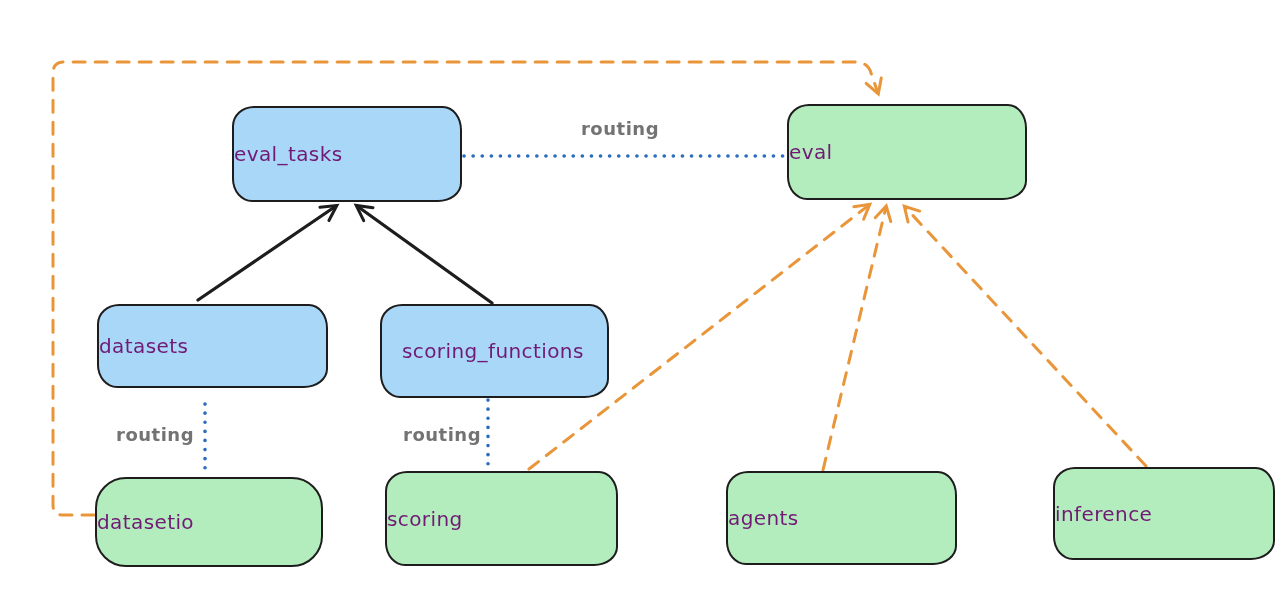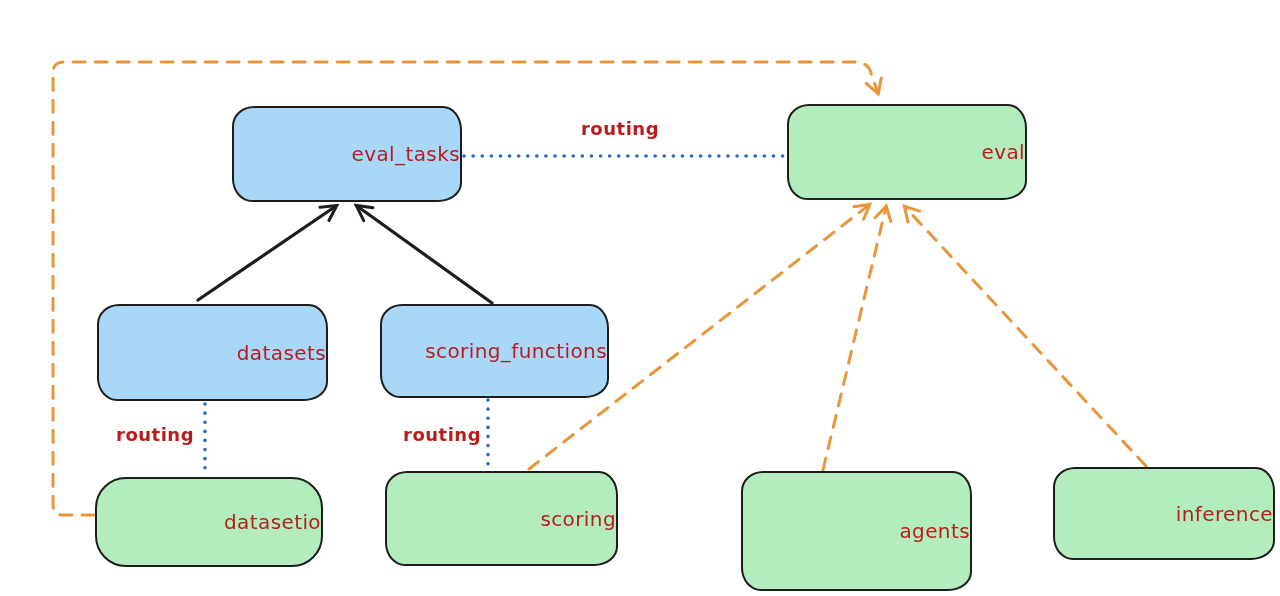--- a/index.html
+++ b/index.html
@@ -14,37 +14,37 @@
   #edges-svg {
     position: absolute;
     left: 0; top: 0;
     width: 1280px; height: 596px;
     pointer-events: none;
   }
   .node {
     position: absolute;
     display: flex;
     align-items: center;
-    justify-content: flex-end;
+    justify-content: flex-start;
     border: 2.5px solid #1d1d1d;
     border-radius: 22px 19px 24px 20px / 20px 24px 19px 23px;
     box-sizing: border-box;
     font-size: 20px;
     letter-spacing: 0.4px;
-    color: #b91c1c;
+    color: #701a75;
   }
   .node.blue  { background: #a9d7f8; }
   .node.green { background: #b4edbd; }
 
   .edge-label {
     position: absolute;
     font-size: 18px;
     font-weight: 600;
     letter-spacing: 0.5px;
-    color: #b91c1c;
+    color: #737373;
     white-space: nowrap;
   }
   .edge-label.centered { text-align: center; }
 </style>
 </head>
 <body>
 
 <div id="canvas">
 
   <svg id="edges-svg" viewBox="0 0 1280 596" xmlns="http://www.w3.org/2000/svg">
@@ -71,37 +71,37 @@
   </svg>
 
   <div class="node blue" style="left:232px; top:106px; width:230px; height:96px;">
     <span>eval_tasks</span>
   </div>
 
   <div class="node green" style="left:787px; top:104px; width:240px; height:96px;">
     <span>eval</span>
   </div>
 
-  <div class="node blue" style="left:97px; top:304px; width:231px; height:97px;">
+  <div class="node blue" style="left:97px; top:304px; width:231px; height:84px;">
     <span>datasets</span>
   </div>
 
   <div class="node blue" style="left:380px; top:304px; width:229px; height:94px;padding-left:20px;">
     <span>scoring_functions</span>
   </div>
 
   <div class="node green" style="left:95px; top:477px; width:228px; height:90px;border-radius:31px;">
     <span>datasetio</span>
   </div>
 
   <div class="node green" style="left:385px; top:471px; width:233px; height:95px;">
     <span>scoring</span>
   </div>
 
-  <div class="node green" style="left:741px; top:471px; width:231px; height:120px;">
+  <div class="node green" style="left:726px; top:471px; width:231px; height:94px;">
     <span>agents</span>
   </div>
 
   <div class="node green" style="left:1021px; top:467px; width:222px; height:93px;margin-left:32px;">
     <span>inference</span>
   </div>
 
   <div class="edge-label centered" style="left:578px; top:118px; width:84px;">routing</div>
 
   <div class="edge-label" style="left:116px; top:424px;">routing</div>

